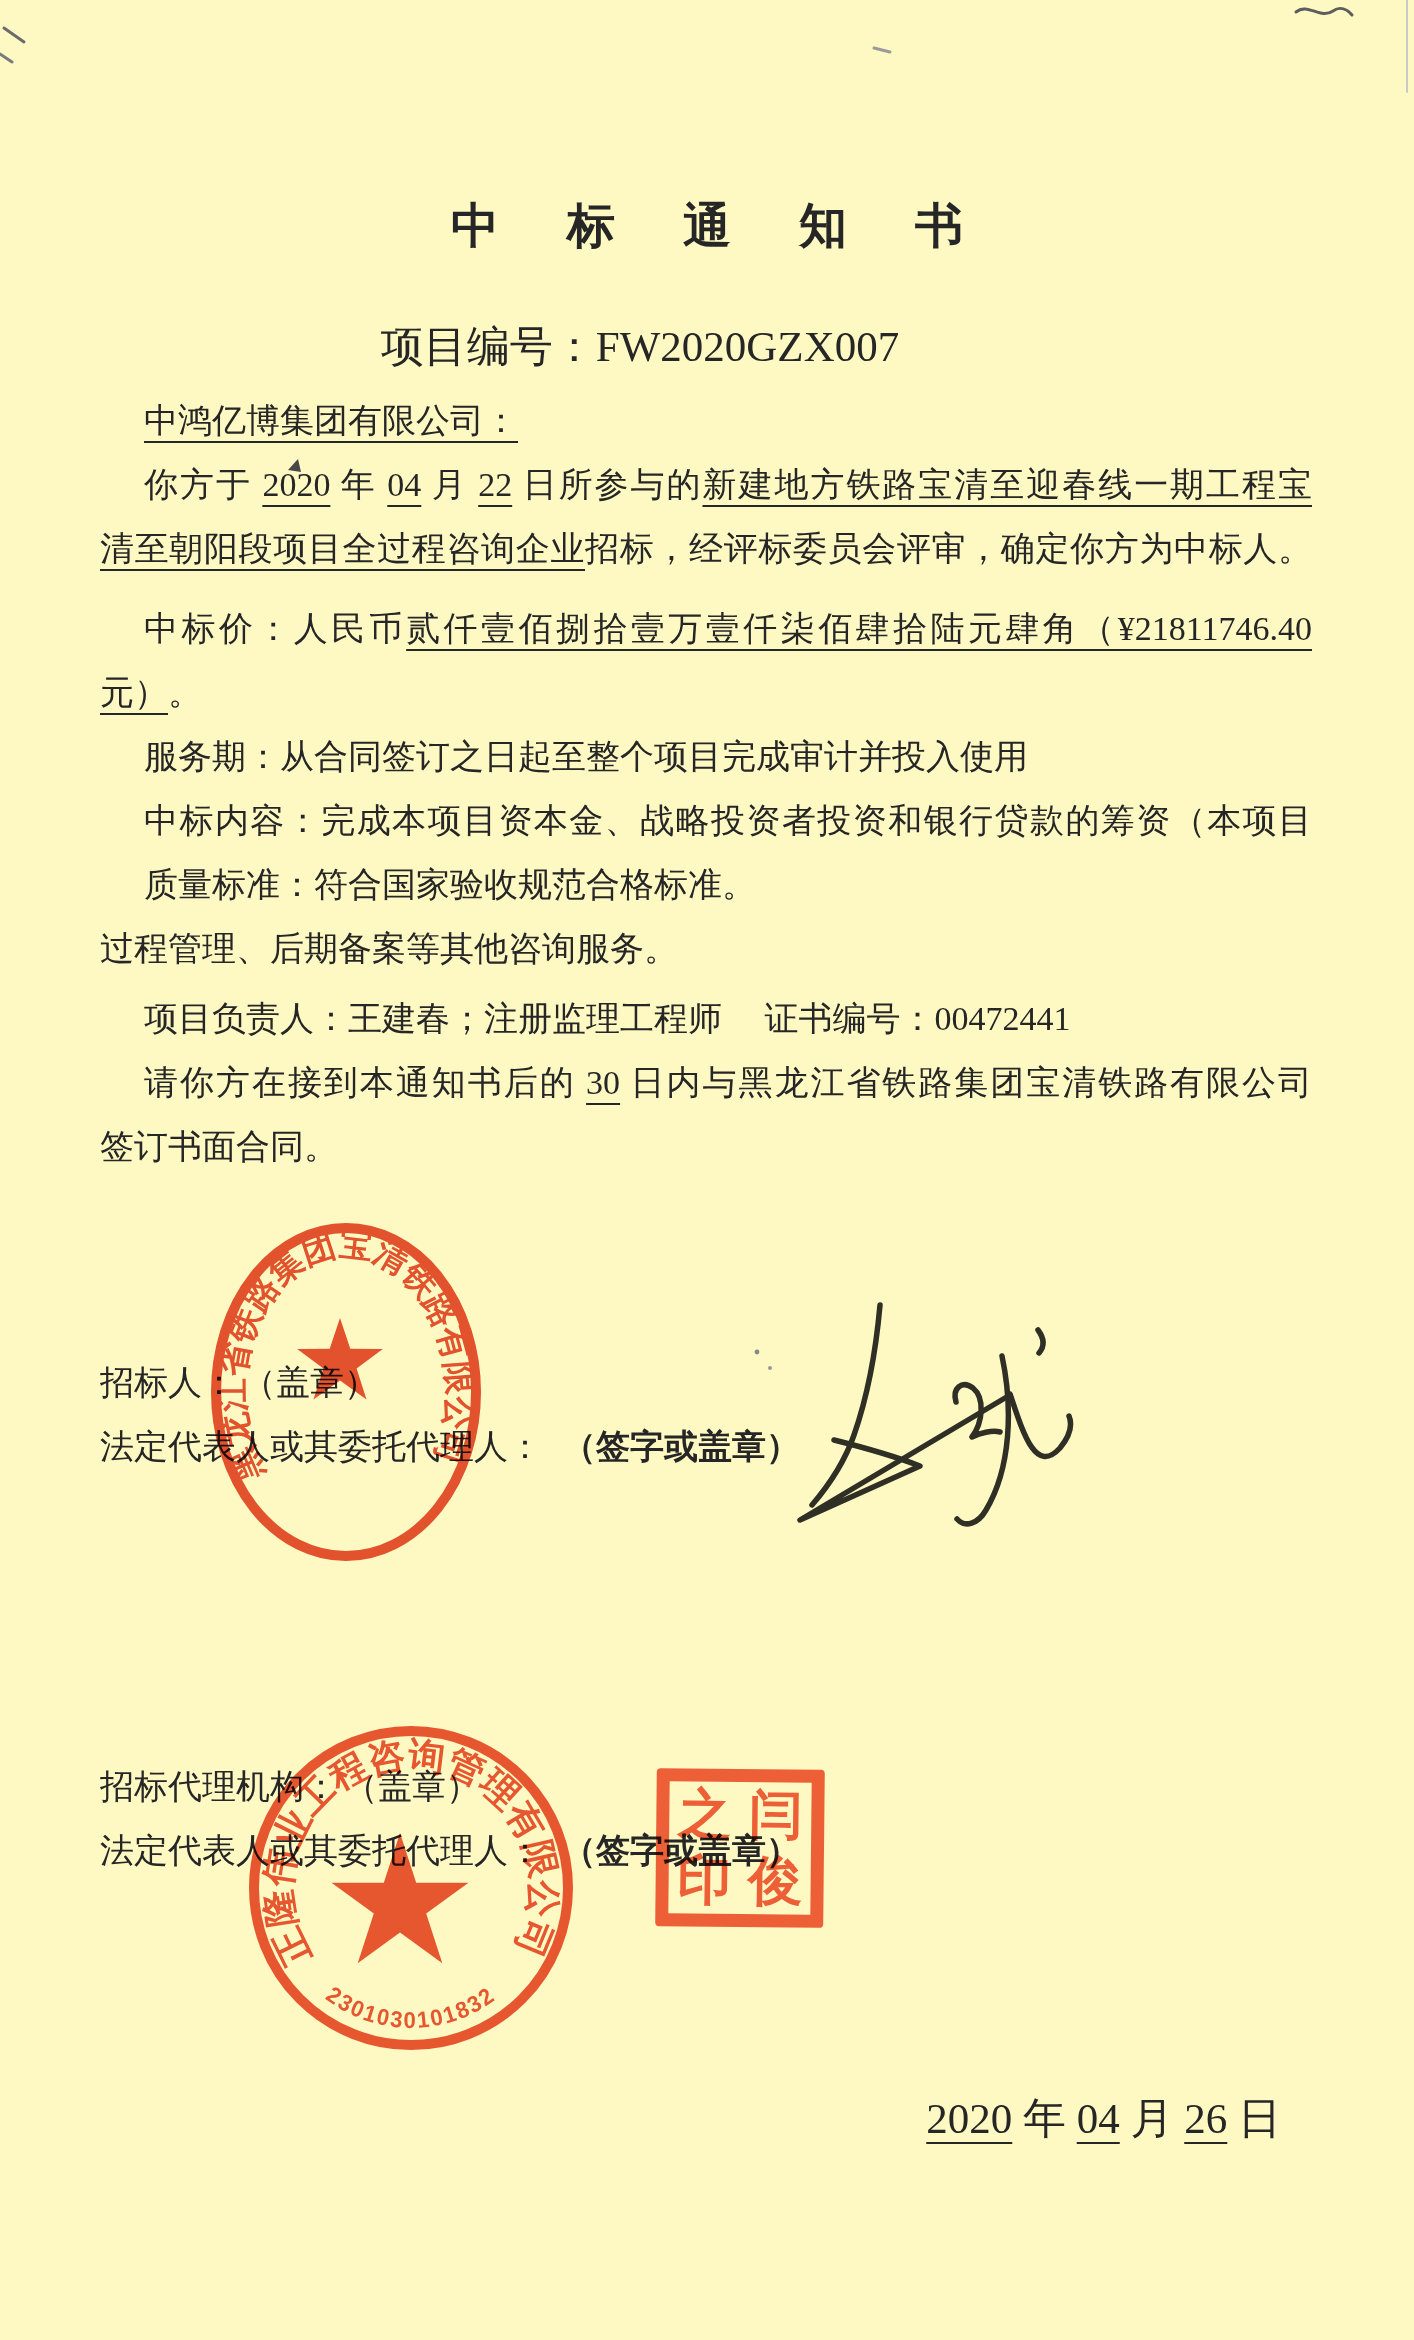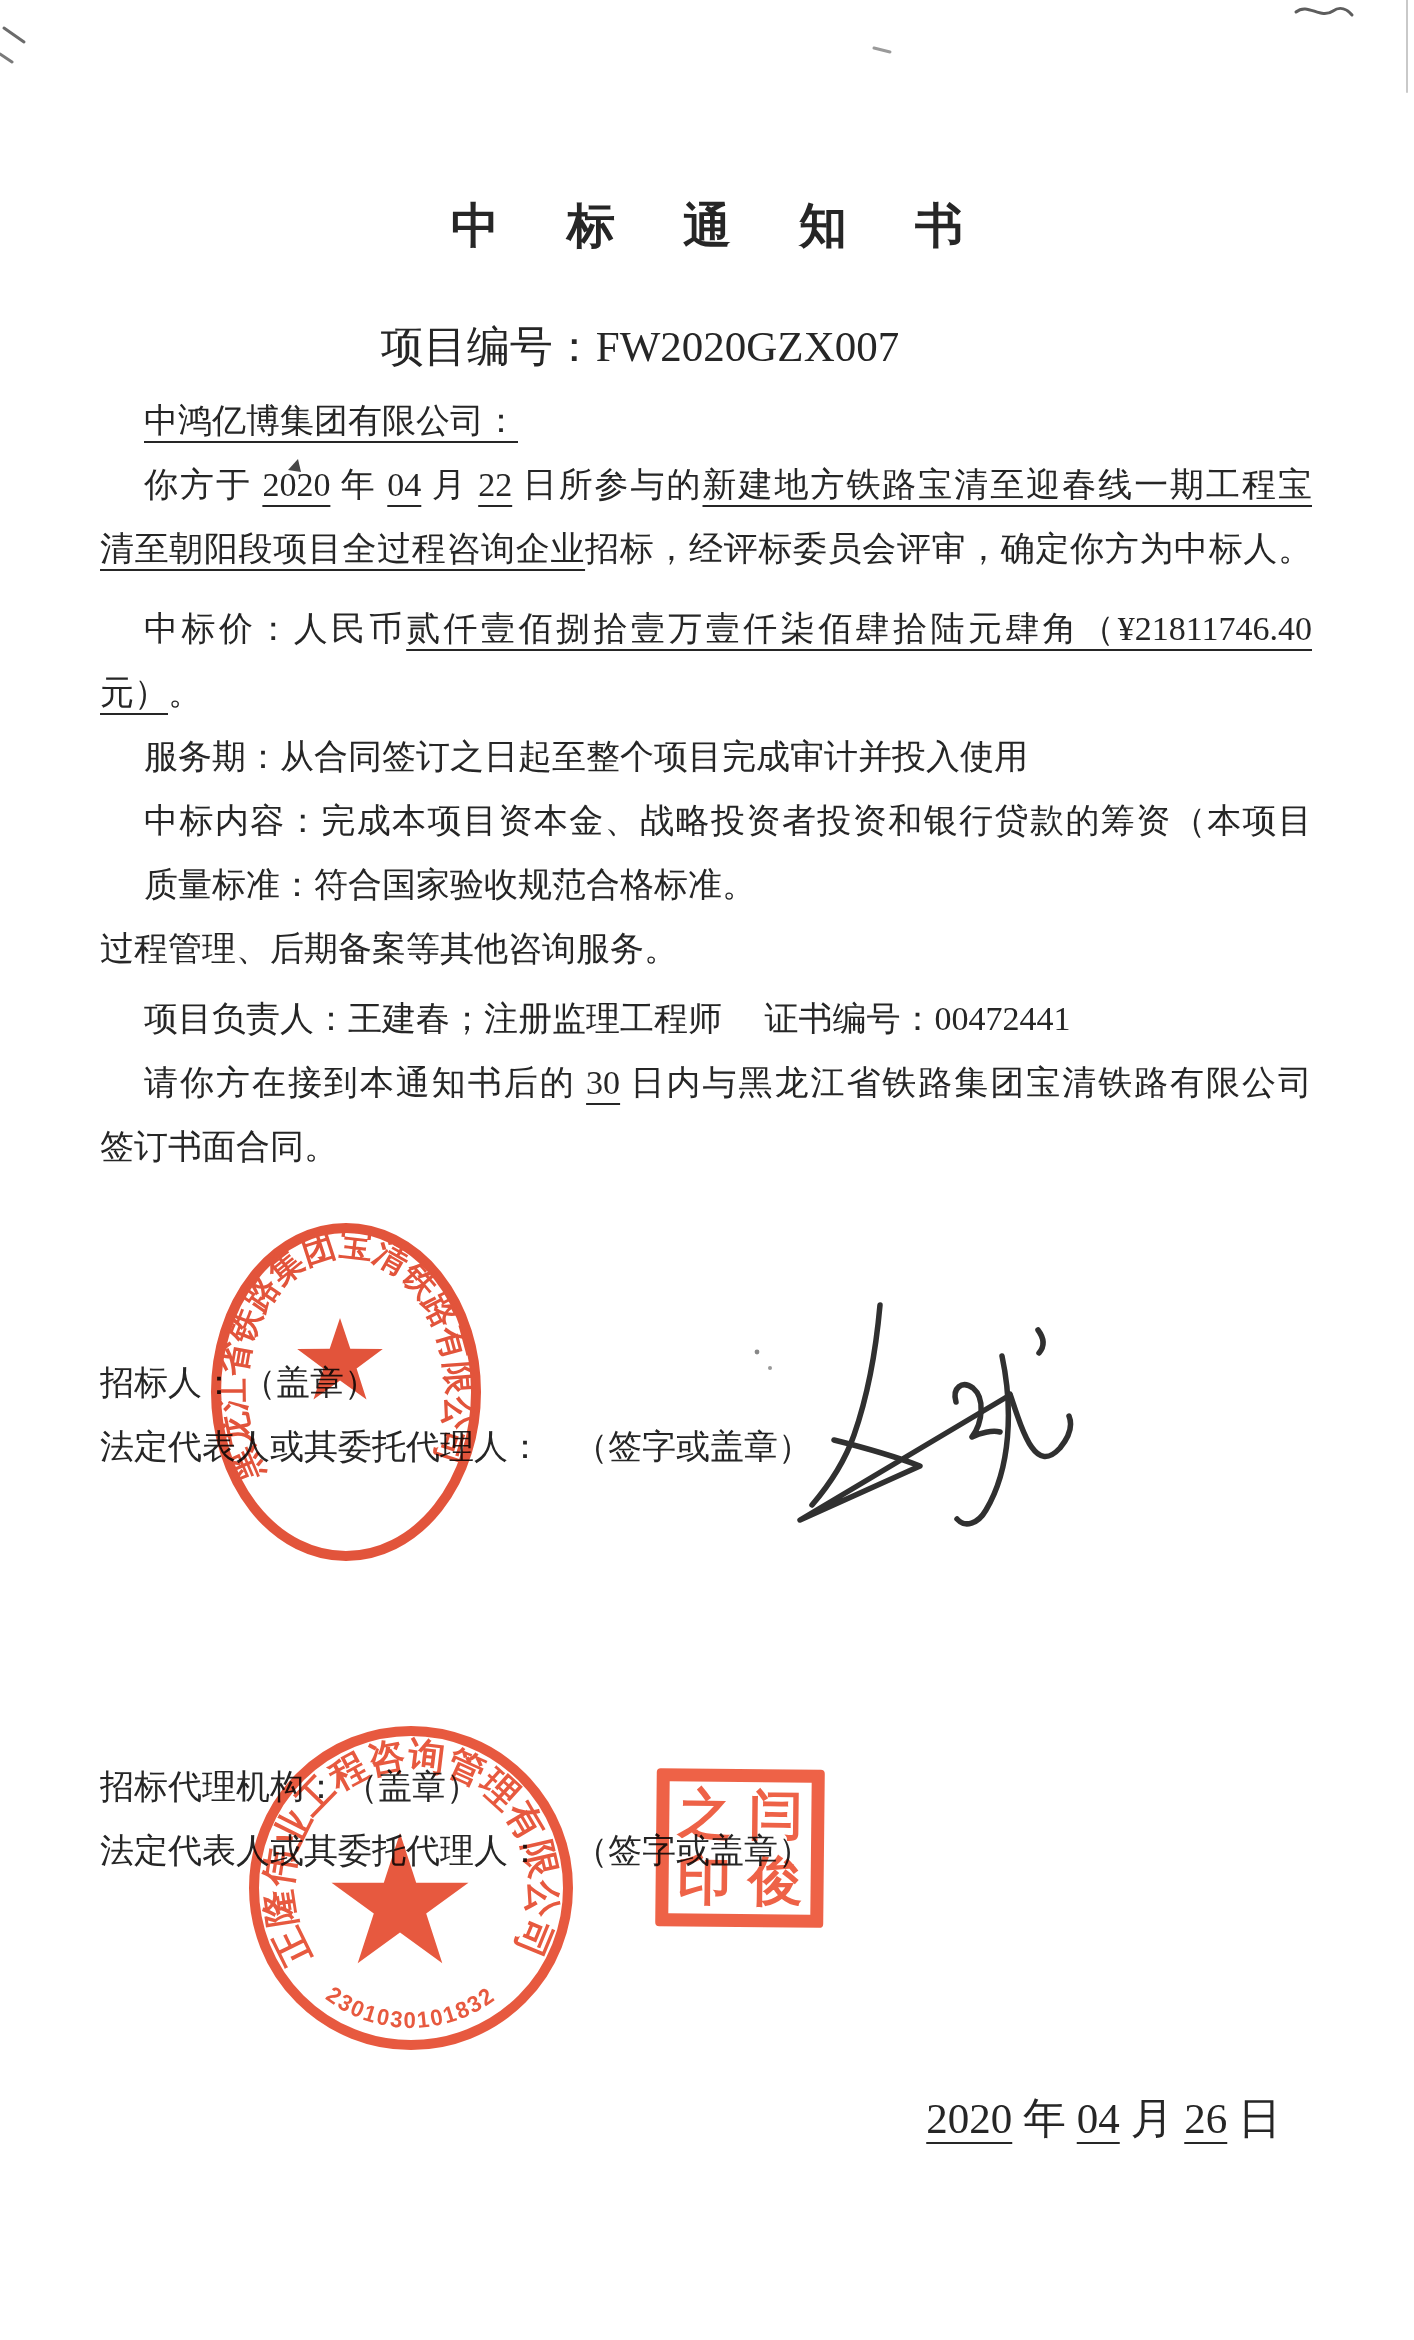--- a/index.html
+++ b/index.html
@@ -1,18 +1,18 @@
 <!DOCTYPE html>
 <html style="--stamp1: #e0452a; --stamp2: #e54b2e; --seal: #ec5133;"><head>
 <meta charset="utf-8">
 <style>
   html,body{margin:0;padding:0;background:#9a9a9a;}
   .page{
     position:relative;width:1414px;height:2340px;margin:0 auto;
-    background:#ffffff;overflow:hidden;
+    background:#fef9c3;overflow:hidden;
     font-family:"Liberation Serif","DejaVu Serif",serif;color:#262626;
   }
   
   .doc-title{
     position:absolute;top:194px;left:0;width:100%;text-align:center;
     font-size:48px;font-weight:bold;letter-spacing:28px;text-indent:28px;
   }
   .proj-line{
     position:absolute;top:318px;left:0;width:1280px;text-align:center;
     font-size:43px;font-weight:normal;
@@ -25,21 +25,21 @@
   .line:nth-child(4){margin-top:16px;}
   .line:nth-child(10){margin-top:6px;}
   .u{text-decoration:underline;text-underline-offset:9px;text-decoration-thickness:2px;text-align:center;}
   
   .signrow{position:absolute;left:100px;font-size:34px;white-space:nowrap;z-index:2;}
   .row-bidder-party{top:1360px;}
   .row-bidder-rep{top:1424px;}
   .row-agency-party{top:1764px;}
   .row-agency-rep{top:1828px;}
   .party-note{margin-left:6px;}
-  .rep-note{margin-left:32px;}
+  .rep-note{margin-left:20px;font-weight:bold;}
   .date-line{position:absolute;top:2090px;right:133px;font-size:43px;white-space:nowrap;}
   
   .stampsvg{position:absolute;mix-blend-mode:multiply;opacity:.92;z-index:3;}
   #stamp1{left:205px;top:1217px;}
   #stamp2{left:242px;top:1721px;}
   .arc-text{font-family:"Liberation Serif","DejaVu Serif",serif;font-weight:bold;}
   .arc-num{font-family:"Liberation Sans","DejaVu Sans",sans-serif;font-weight:bold;letter-spacing:2px;}
   .square-seal{
     position:absolute;left:656px;top:1769px;width:168px;height:158px;
     box-sizing:border-box;border:13px solid var(--seal,#ec5133);border-radius:4px;

